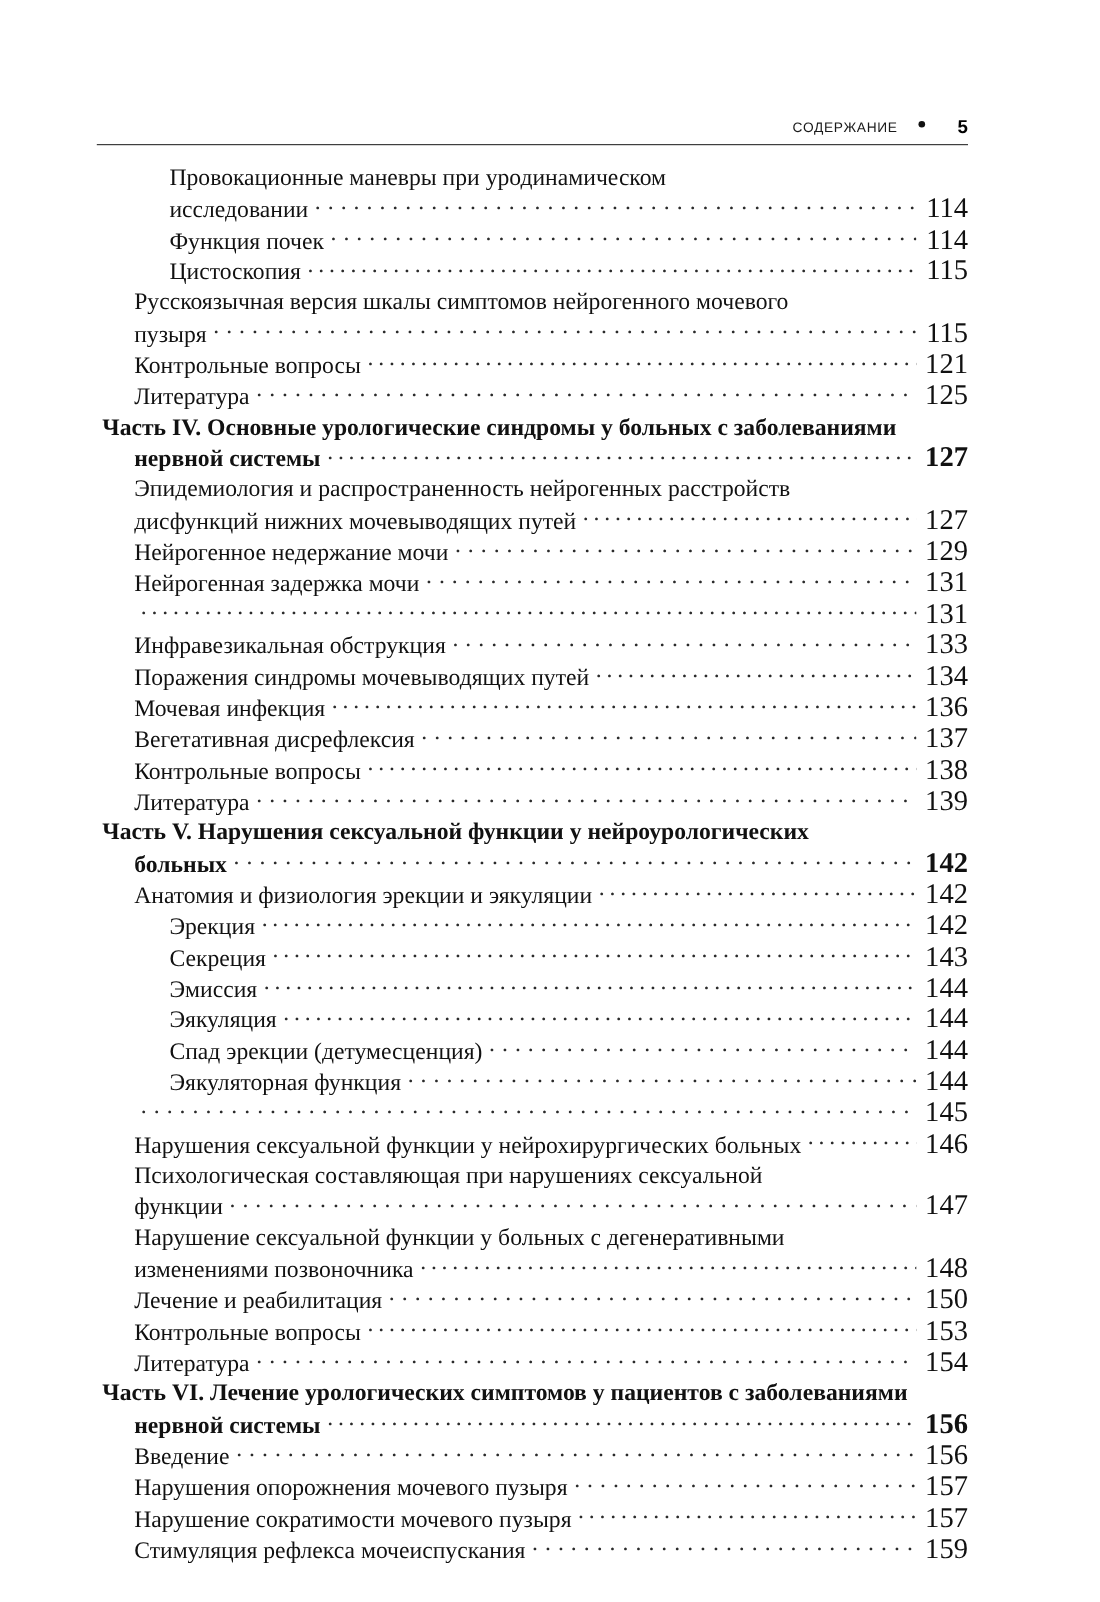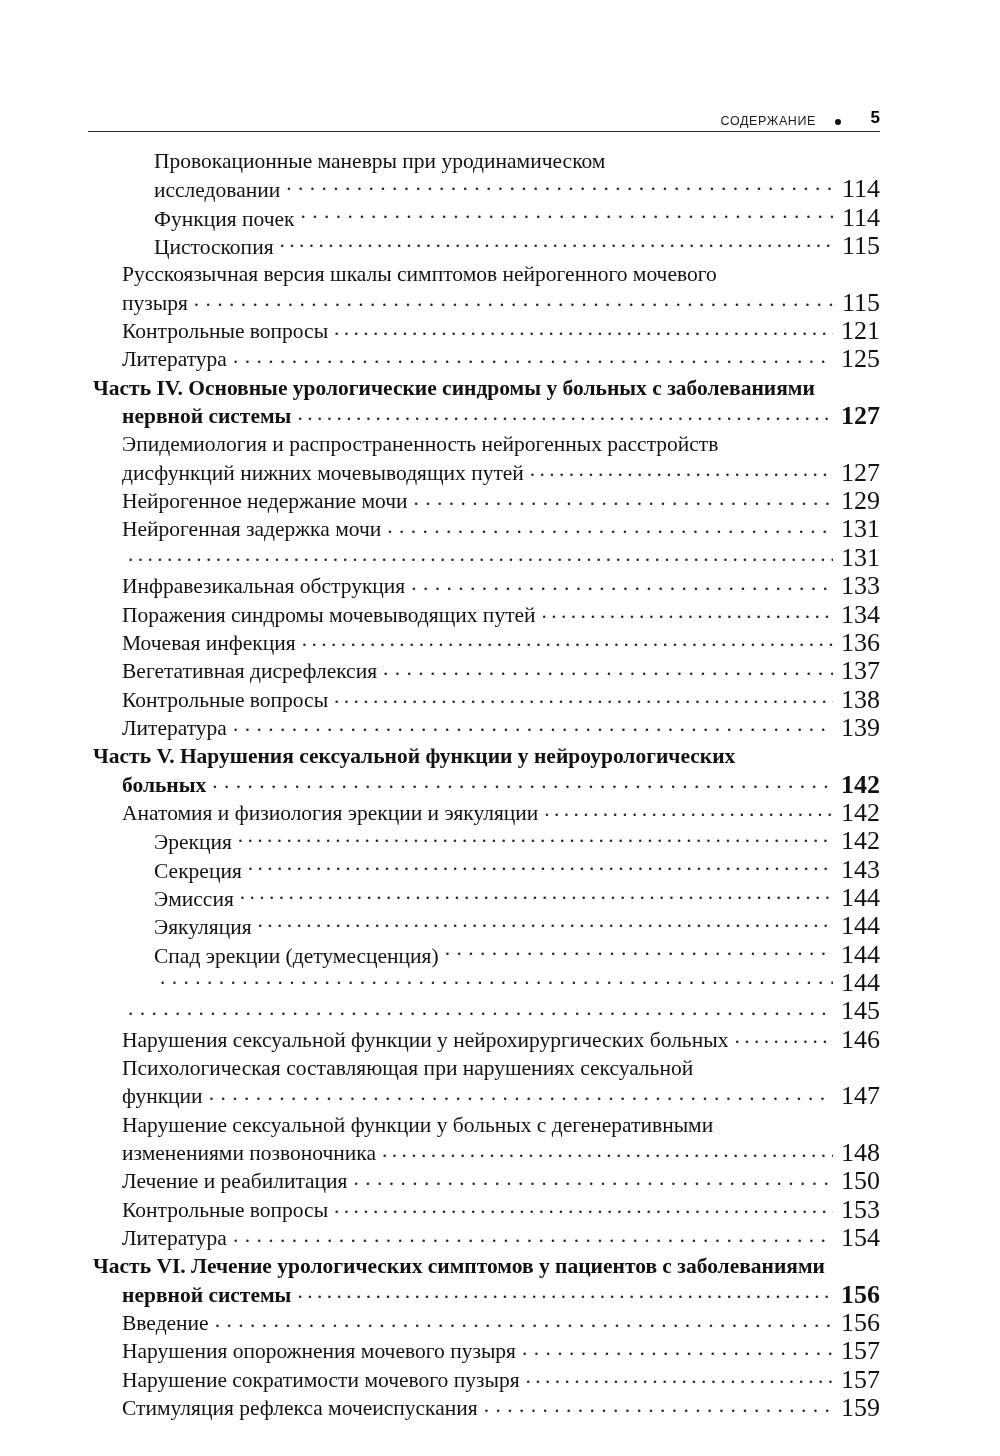--- a/index.html
+++ b/index.html
@@ -19,21 +19,21 @@
   
   .page-header {
     position: absolute;
     left: 88px;
     top: 104px;
     width: 792px;
     height: 30px;
   }
   .page-header .header-inner {
     display: flex;
-    align-items: flex-end;
+    align-items: center;
     justify-content: flex-end;
     height: 24px;
   }
   .header-label {
     font-family: "Liberation Sans", "DejaVu Sans", sans-serif;
     font-size: 12.5px;
     letter-spacing: 0.6px;
     color: #1a1a1a;
     white-space: nowrap;
   }
@@ -77,21 +77,21 @@
     align-items: baseline;
     height: 28.35px;
     font-size: 21.5px;
     line-height: 28.35px;
     white-space: nowrap;
     color: #111111;
   }
 
   
   .lvl-1 { padding-left: 5px; }
-  .lvl-2 { padding-left: 34px; align-items: center; }
+  .lvl-2 { padding-left: 34px; }
   .lvl-3 { padding-left: 66px; }
 
   .toc-title {
     flex: 0 0 auto;
   }
   .toc-line.bold .toc-title,
   .toc-line.bold .toc-page {
     font-weight: bold;
   }
 
@@ -272,20 +272,21 @@
       <span class="toc-title">Эякуляция</span>
       <span class="leader tight"></span>
       <span class="toc-page">144</span>
     </div>
     <div class="toc-line lvl-3">
       <span class="toc-title">Спад эрекции (детумесценция)</span>
       <span class="leader"></span>
       <span class="toc-page">144</span>
     </div>
     <div class="toc-line lvl-3">
+      <span class="toc-title">Эякуляторная функция</span>
       <span class="leader"></span>
       <span class="toc-page">144</span>
     </div>
     <div class="toc-line lvl-2">
       <span class="leader"></span>
       <span class="toc-page">145</span>
     </div>
     <div class="toc-line lvl-2">
       <span class="toc-title">Нарушения сексуальной функции у нейрохирургических больных</span>
       <span class="leader tight"></span>

